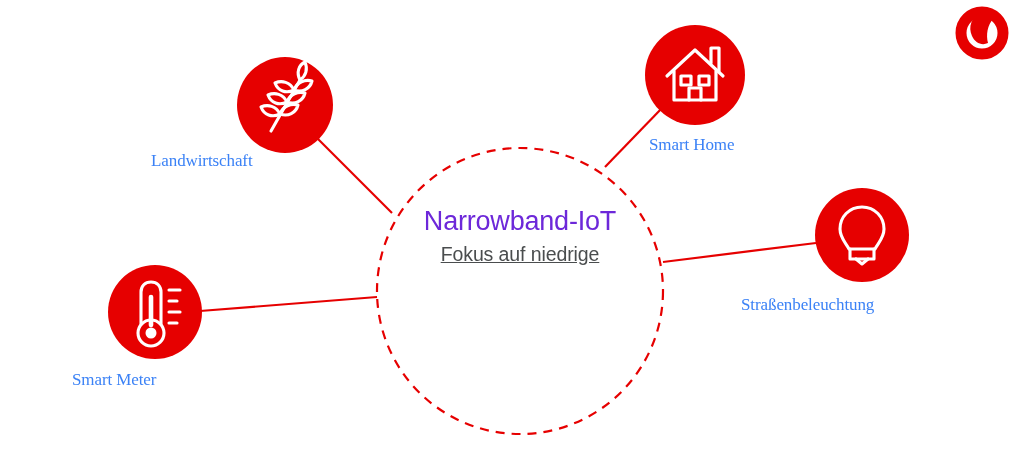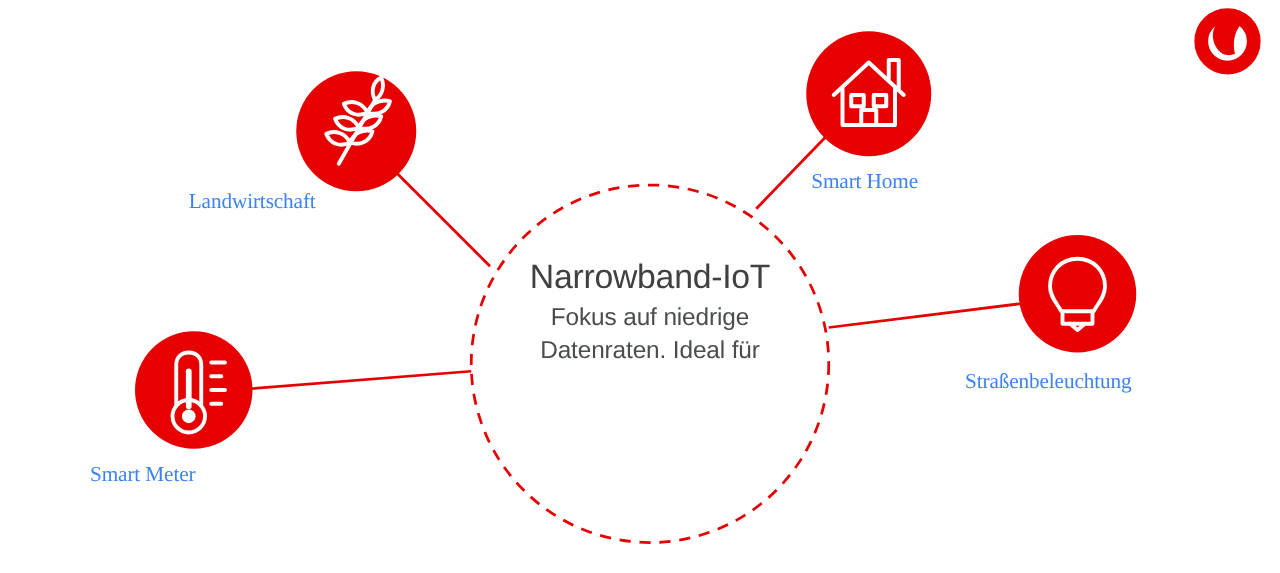--- a/index.html
+++ b/index.html
@@ -30,45 +30,46 @@
     position: absolute;
     color: #3b82f6;
     font-size: 17px;
     font-family: Liberation Serif, serif;
     white-space: nowrap;
     line-height: 1;
     letter-spacing: -0.1px;
   }
   #label-landwirtschaft { left: 151px; top: 152px; }
   #label-smart-home     { left: 649px; top: 136px; }
-  #label-strassen       { left: 741px; top: 296px; margin-left: 31px; }
+  #label-strassen       { left: 741px; top: 296px; }
   #label-smart-meter    { left: 72px;  top: 371px; }
 
   #center-block {
     position: absolute;
     left: 378px;
     top: 207px;
     width: 284px;
     text-align: center;
   }
   #center-title {
-    color: #404040;
+    color: #6d28d9;
     font-size: 27px;
     font-family: "Liberation Sans", sans-serif;
     line-height: 1.08;
     letter-spacing: -0.2px;
     white-space: nowrap;
   }
   #center-desc {
     margin-top: 5px;
     color: #4a4d4e;
     font-size: 19.5px;
     font-family: "Liberation Sans", sans-serif;
     line-height: 1.34;
     letter-spacing: -0.1px;
+    text-decoration: underline;
   }
   #center-desc div { white-space: nowrap; }
 </style>
 </head>
 <body>
 
 <div id="stage">
 
   <svg id="diagram-svg" viewBox="0 0 1024 458">
 
@@ -150,21 +151,20 @@
       <circle cx="982" cy="33" r="21" fill="none" stroke="#e60000" stroke-width="11"></circle>
       <path d="M982 12 C971 17 968 27 972 36 C975 43 982 46 988 43 C986 35 987 25 994 18 C990 13 986 11 982 12 Z" fill="#e60000"></path>
     </g>
 
   </svg>
 
   <div id="center-block">
     <div id="center-title">Narrowband-IoT</div>
     <div id="center-desc">
       <div>Fokus auf niedrige</div>
-      <div>Datenraten. Ideal für</div>
     </div>
   </div>
 
   <div class="node-label" id="label-landwirtschaft">Landwirtschaft</div>
   <div class="node-label" id="label-smart-home">Smart Home</div>
   <div class="node-label" id="label-strassen">Straßenbeleuchtung</div>
   <div class="node-label" id="label-smart-meter">Smart Meter</div>
 
 </div>
 

